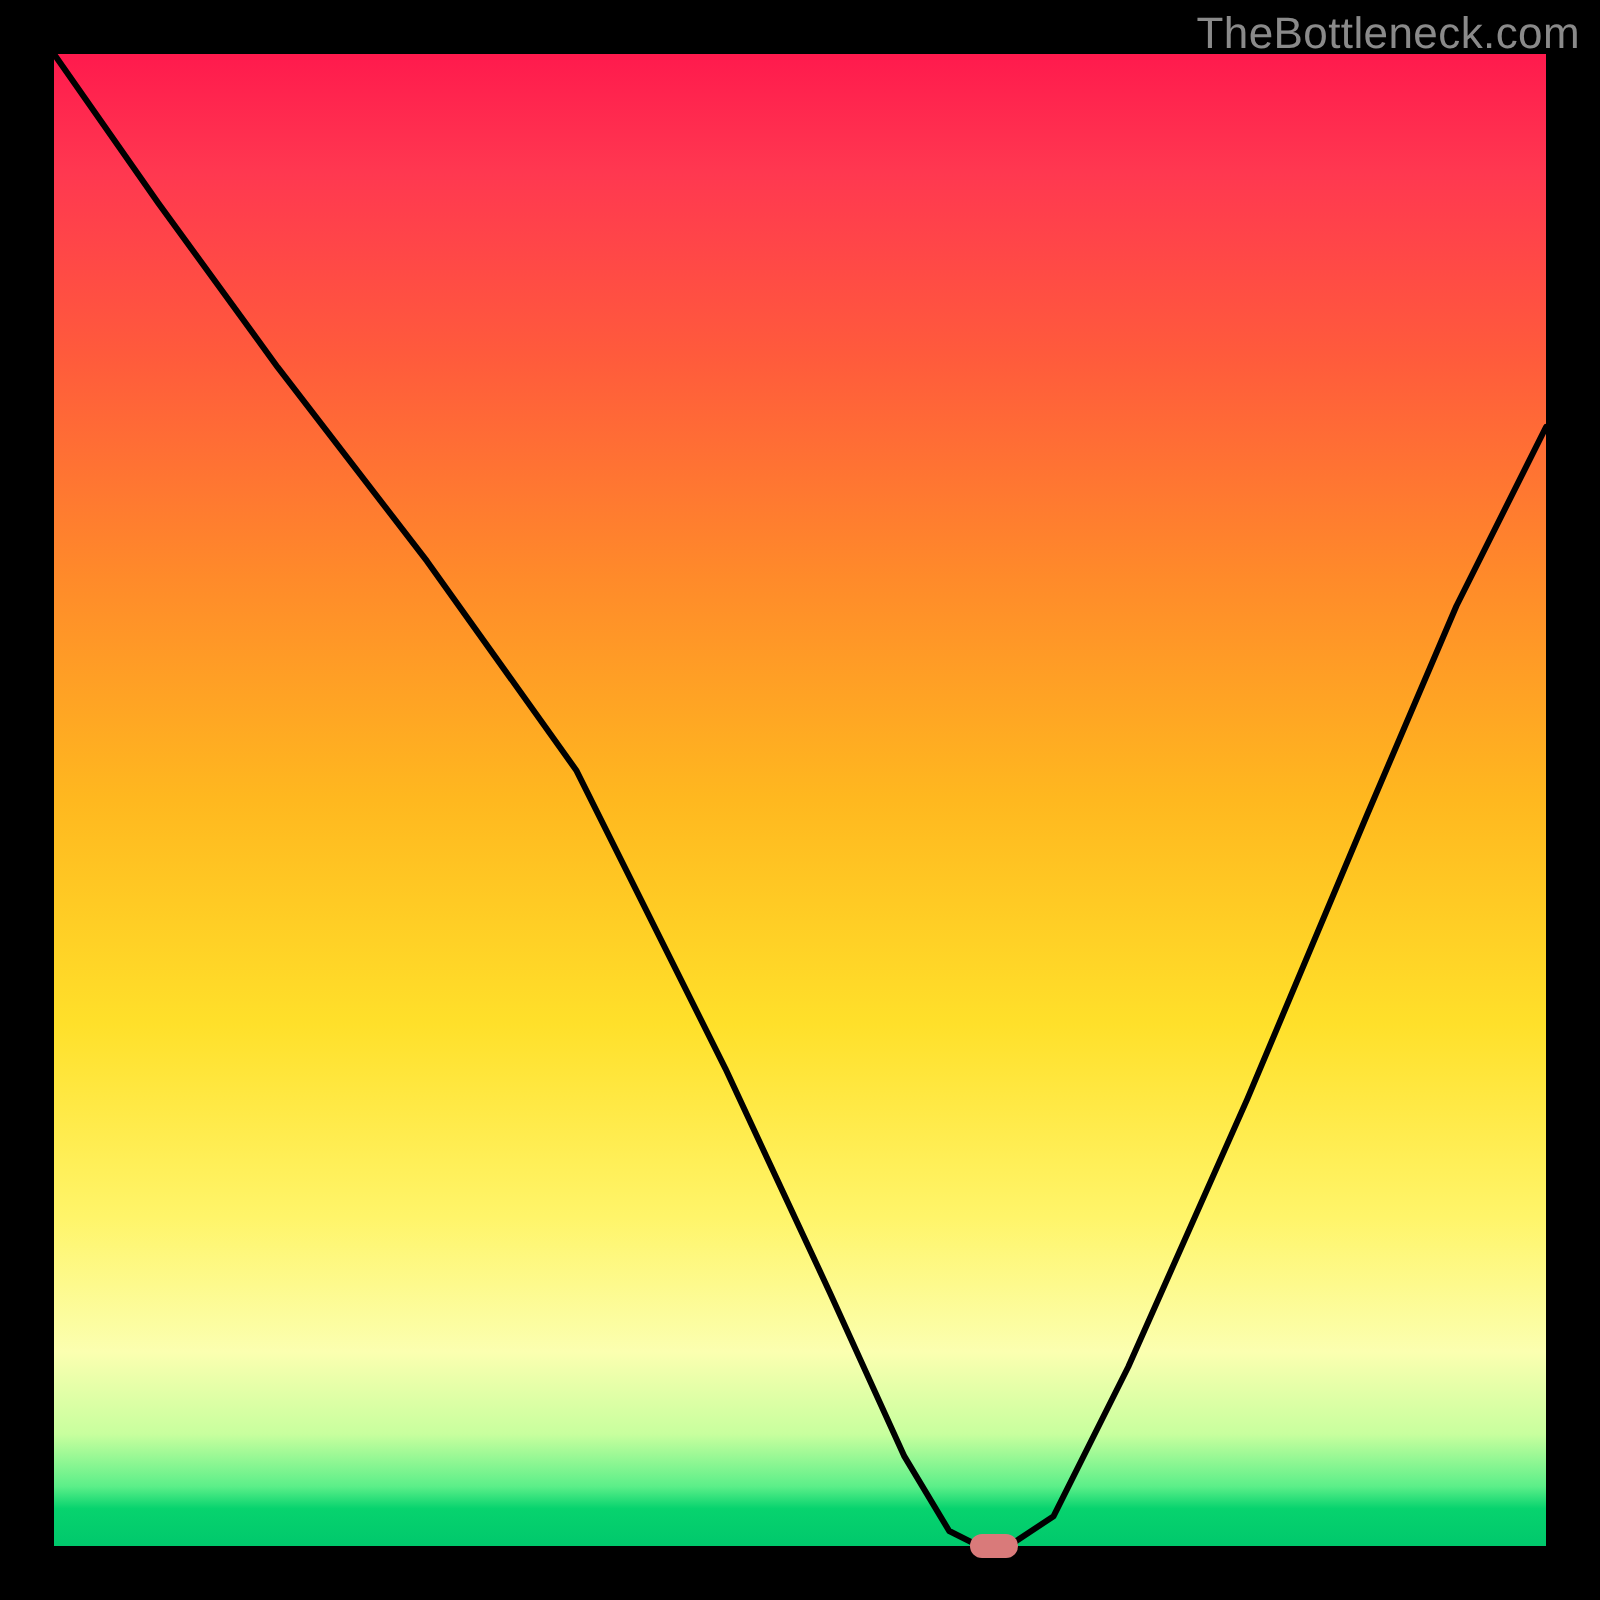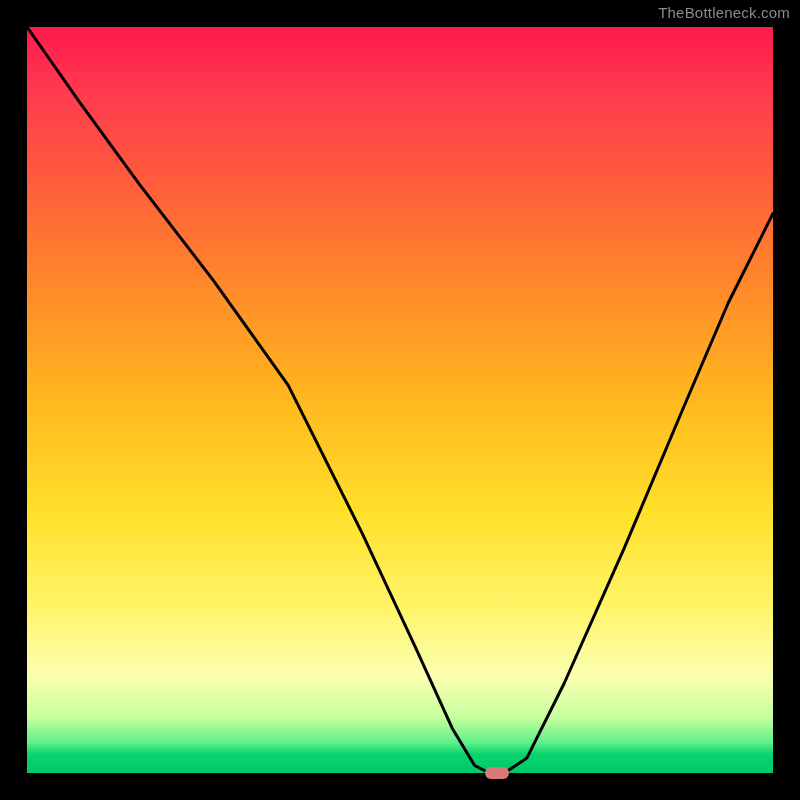--- a/index.html
+++ b/index.html
@@ -52,21 +52,21 @@
     border-radius: 6px;
     background: #d97a7a;
     transform: translate(-50%, -50%);
   }
   .watermark {
     position: absolute;
     top: 4px;
     right: 10px;
     color: #8a8a8a;
     font-family: Arial, Helvetica, sans-serif;
-    font-size: 15px;
+    font-size: 22px;
     letter-spacing: 0.2px;
   }
 </style>
 </head>
 <body>
 
 <div class="frame">
   <div class="plot-area">
     <svg class="curve" viewBox="0 0 746 746" preserveAspectRatio="none">
       <path d="M0.0 0.0 L52.2 74.6 L111.9 156.7 L186.5 253.6 L261.1 358.1 L335.7 507.3 L387.9 619.2 L425.2 701.2 L447.6 738.5 L462.5 746.0 L477.4 746.0 L499.8 731.1 L537.1 656.5 L596.8 522.2 L656.5 380.5 L701.2 276.0 L746.0 186.5" fill="none" stroke="#000000" stroke-width="3" stroke-linejoin="round" stroke-linecap="round"></path>

